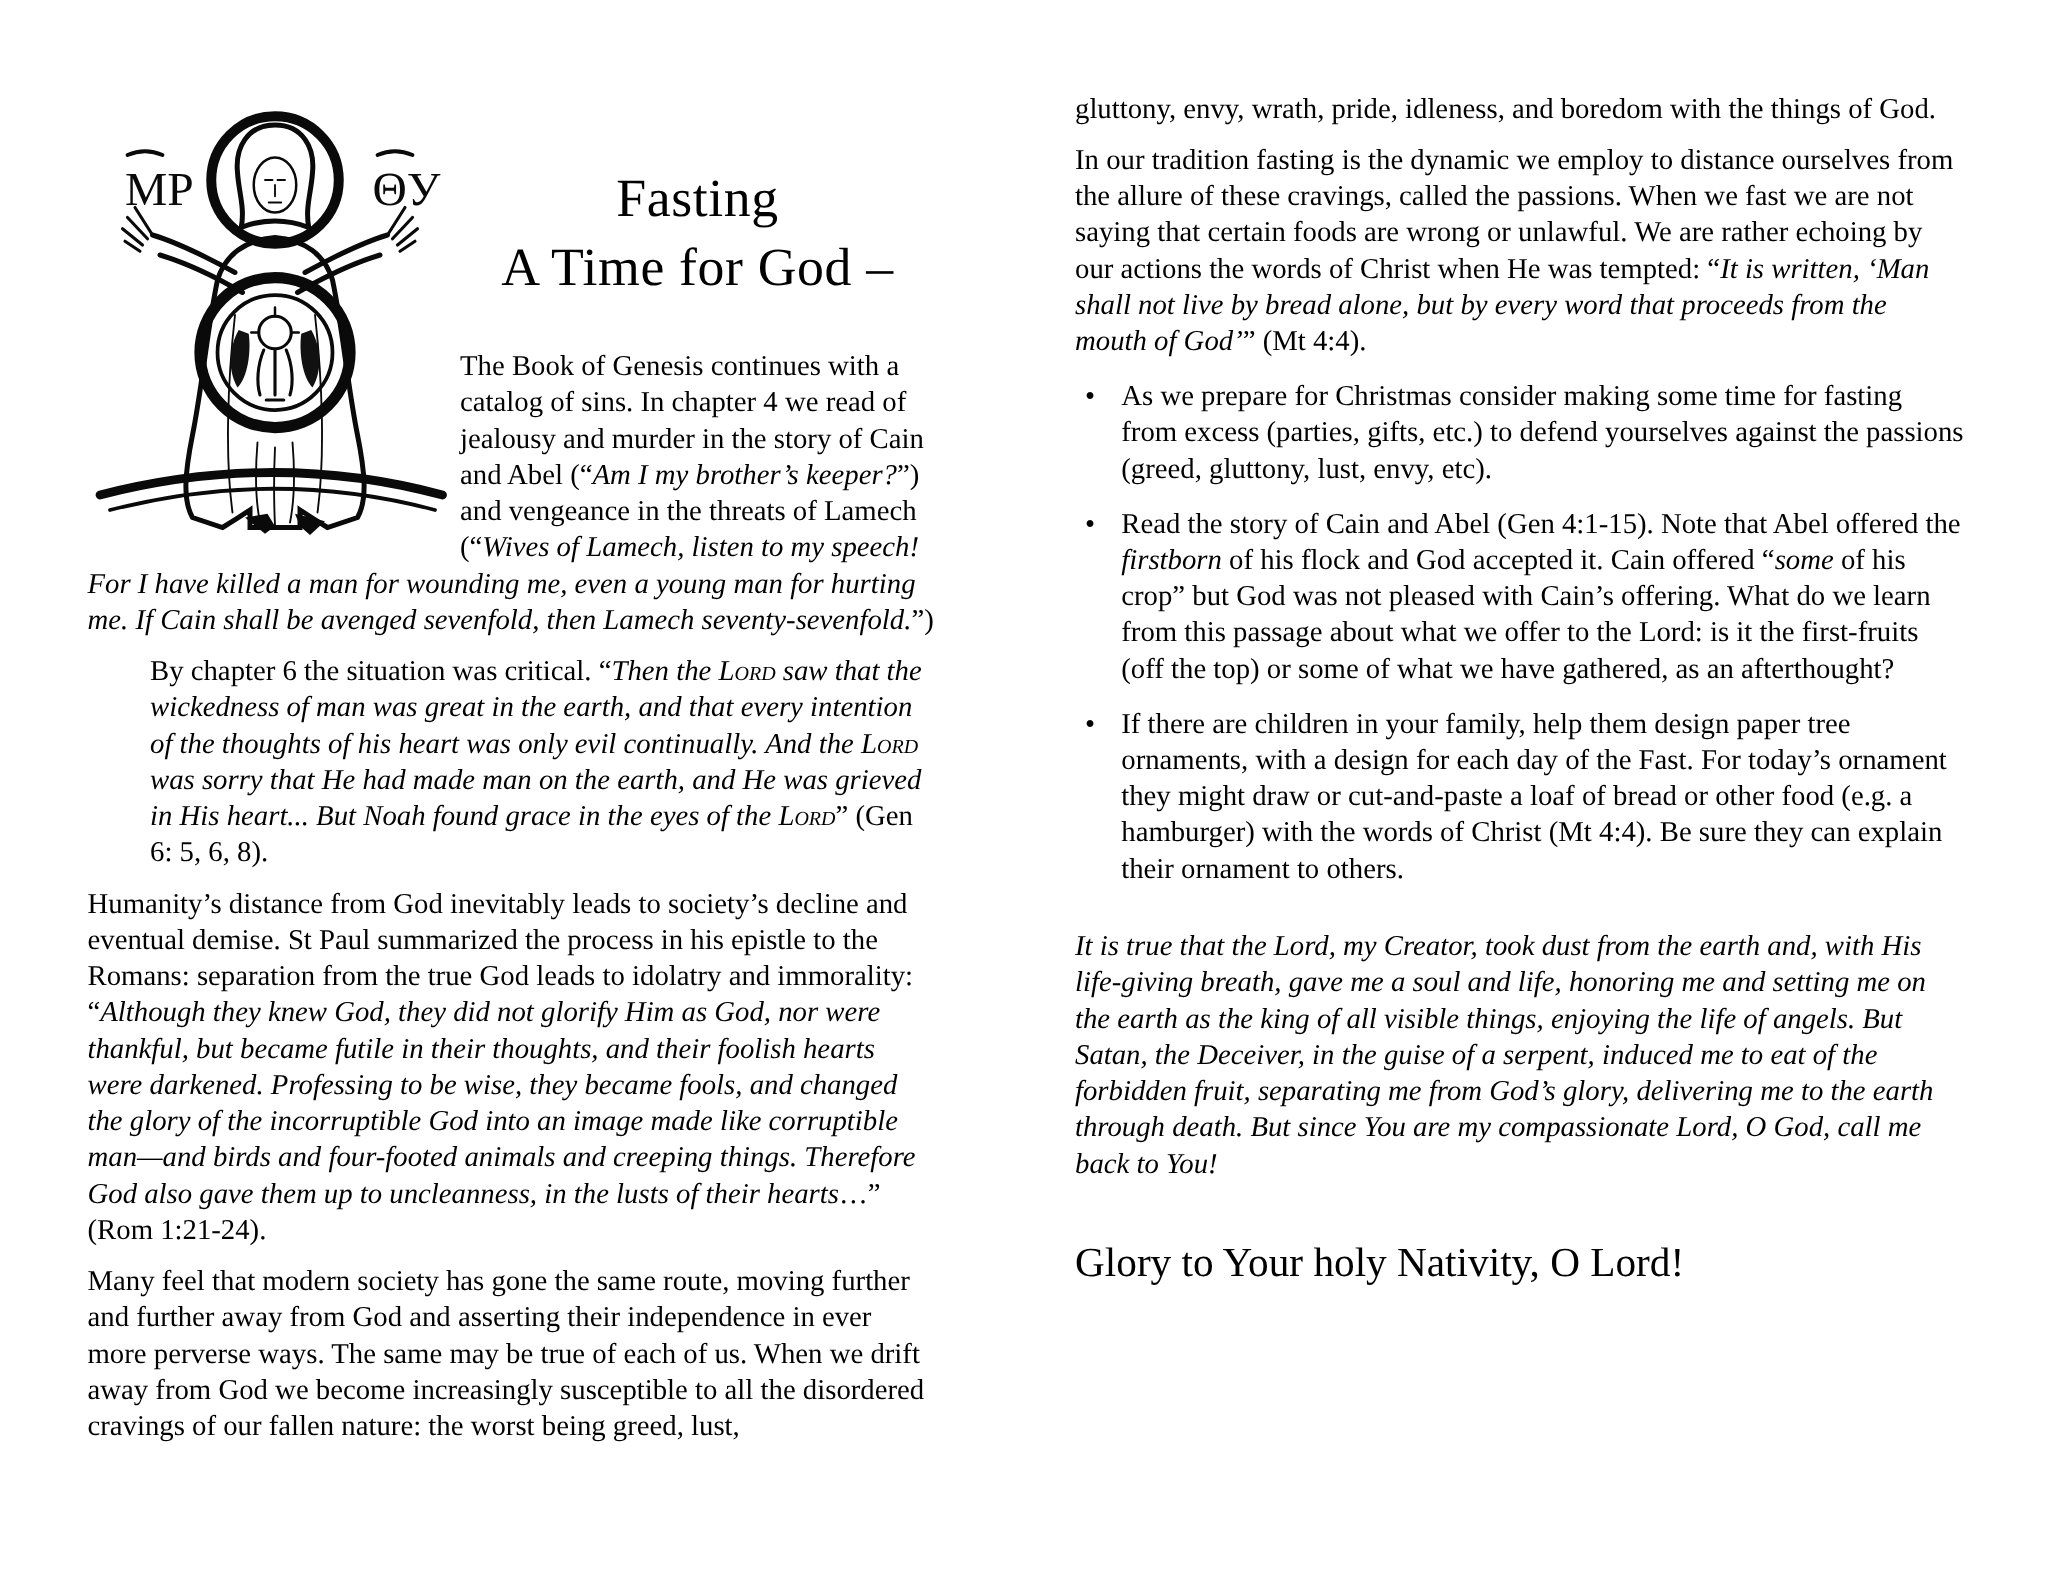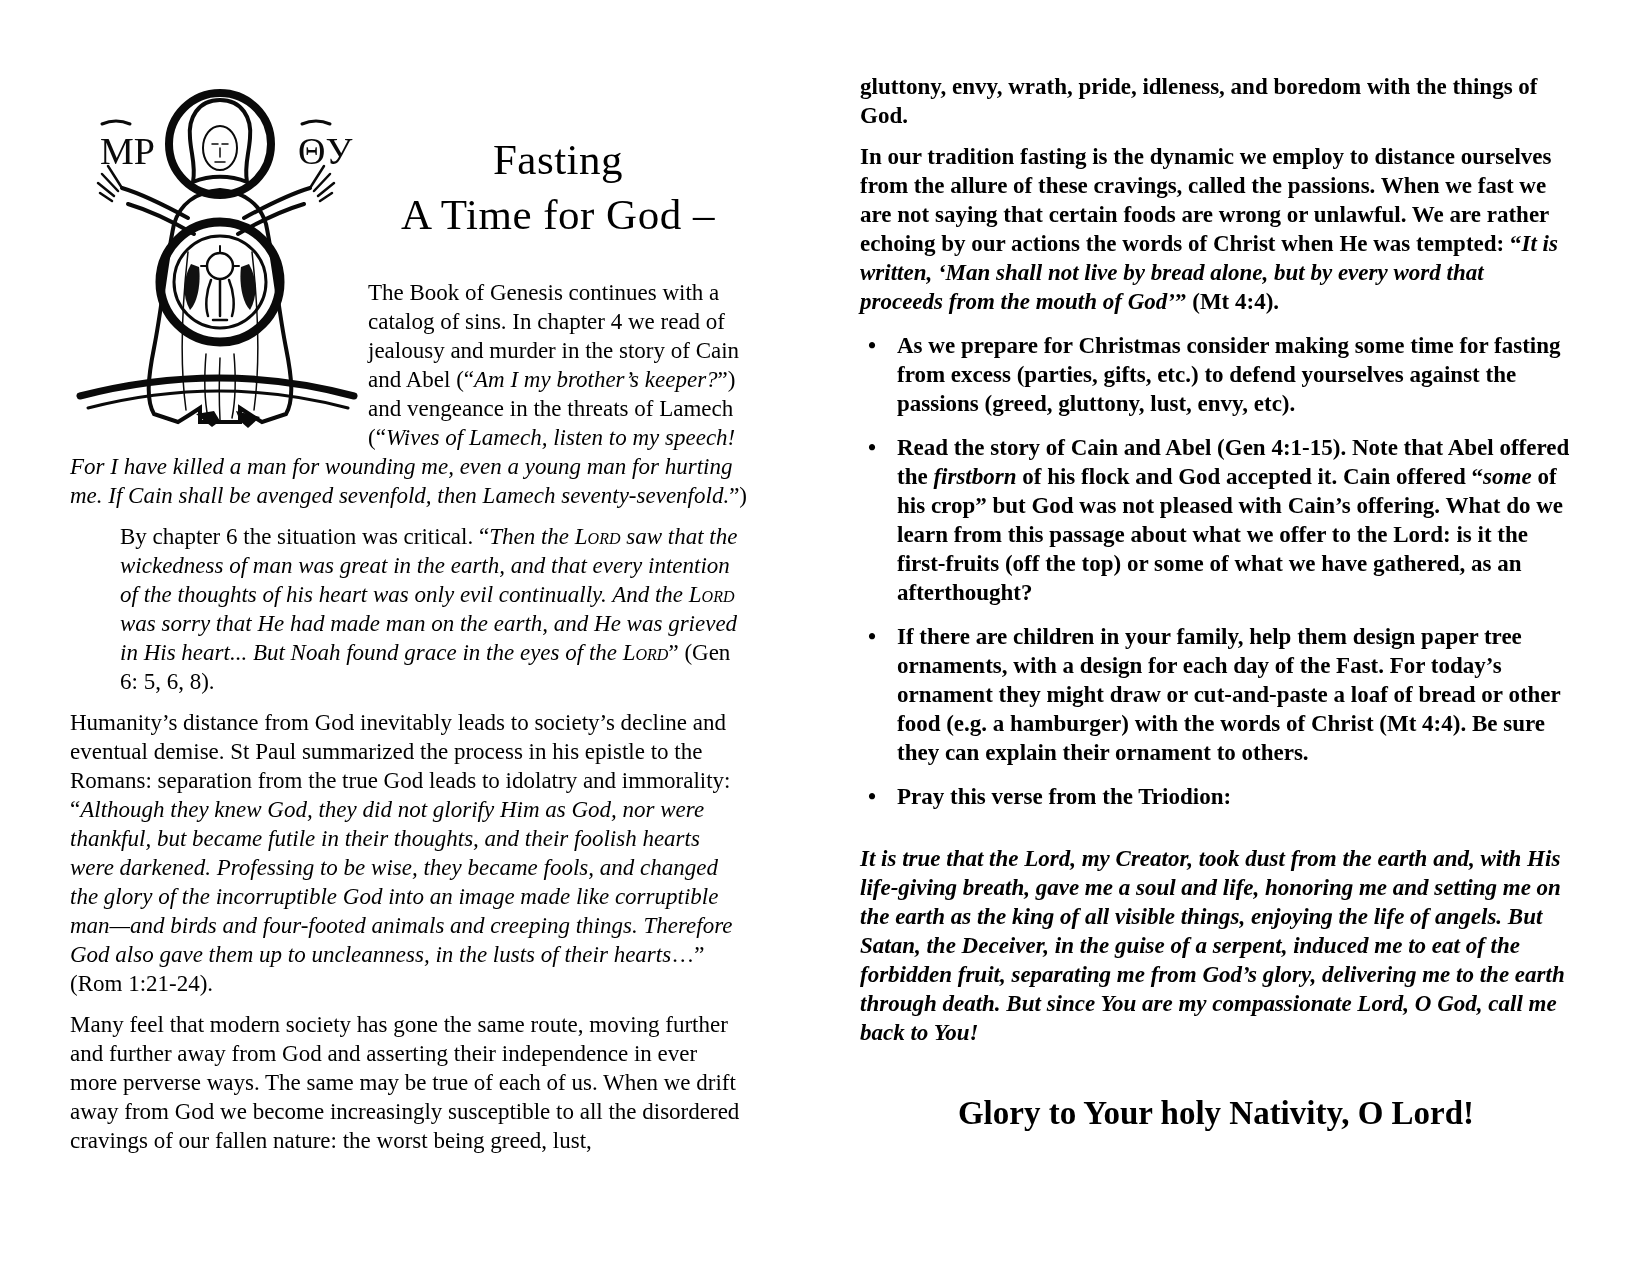--- a/index.html
+++ b/index.html
@@ -11,21 +11,21 @@
     color:#000000;
     font-family:"Liberation Serif","DejaVu Serif",serif;
     box-sizing:border-box;
     padding:70px 78px 0 70px;
     display:flex;
     gap:112px;
     overflow:hidden;
   }
   .col { flex:none; }
   .col-left  { width:678px; }
-  .col-right { width:712px; padding-top:2px;font-weight:bold; }
+  .col-right { width:712px; padding-top:2px; }
 
   p, .li-text { font-size:23px; line-height:29px; }
   .para { margin:0 0 12px 0; text-align:left; }
   .p-lead { padding-left:6px;margin-left:44px; }
 
   .i  { font-style:italic; }
   .sc { font-variant:small-caps; }
 
   .icon-float {
     float:left;
@@ -53,21 +53,21 @@
   }
   ul.bullets li::before {
     content:"•";
     position:absolute; left:8px; top:0;
     font-size:23px;
   }
 
   .prayer { font-style:italic; margin-top:33px; }
 
   .closing {
-    text-align:center;
+    text-align:left;
     font-size:33px;
     line-height:40px;
     margin-top:46px;
   }
 </style>
 </head>
 <body>
 
 <div class="page">
 
@@ -134,21 +134,20 @@
   </div>
 
   <div class="col col-right">
     <p class="para"><span>gluttony, envy, wrath, pride, idleness, and boredom with the things of God.</span></p>
     <p class="para"><span>In our tradition fasting is the dynamic we employ to distance ourselves from the allure of these cravings, called the passions. When we fast we are not saying that certain foods are wrong or unlawful. We are rather echoing by our actions the words of Christ when He was tempted: “</span><span class="i">It is written, ‘Man shall not live by bread alone, but by every word that proceeds from the mouth of God’</span><span>” (Mt 4:4).</span></p>
 
     <ul class="bullets">
       <li><span class="li-text"><span>As we prepare for Christmas consider making some time for fasting from excess (parties, gifts, etc.) to defend yourselves against the passions (greed, gluttony, lust, envy, etc).</span></span></li>
       <li><span class="li-text"><span>Read the story of Cain and Abel (Gen 4:1-15). Note that Abel offered the </span><span class="i">firstborn</span><span> of his flock and God accepted it. Cain offered “</span><span class="i">some</span><span> of his crop” but God was not pleased with Cain’s offering. What do we learn from this passage about what we offer to the Lord: is it the first-fruits (off the top) or some of what we have gathered, as an afterthought?</span></span></li>
       <li><span class="li-text"><span>If there are children in your family, help them design paper tree ornaments, with a design for each day of the Fast. For today’s ornament they might draw or cut-and-paste a loaf of bread or other food (e.g. a hamburger) with the words of Christ (Mt 4:4). Be sure they can explain their ornament to others.</span></span></li>
-      <li><span class="li-text"><span>Pray this verse from the Triodion:</span></span></li>
     </ul>
 
     <p class="para prayer"><span class="i">It is true that the Lord, my Creator, took dust from the earth and, with His life-giving breath, gave me a soul and life, honoring me and setting me on the earth as the king of all visible things, enjoying the life of angels. But Satan, the Deceiver, in the guise of a serpent, induced me to eat of the forbidden fruit, separating me from God’s glory, delivering me to the earth through death. But since You are my compassionate Lord, O God, call me back to You!</span></p>
 
     <div class="closing">Glory to Your holy Nativity, O Lord!</div>
   </div>
 
 </div>
 
 </body></html>

